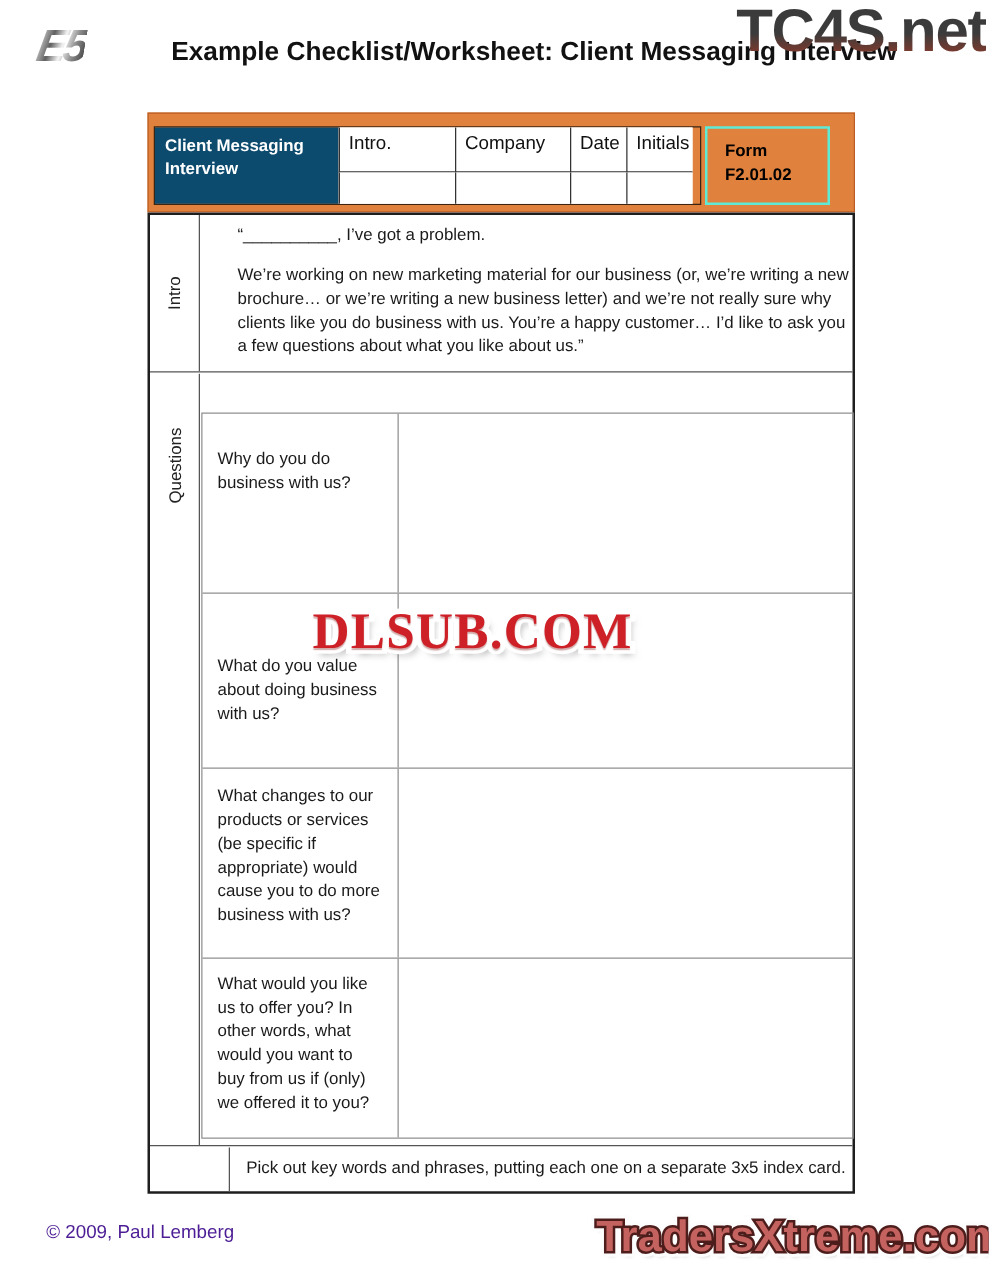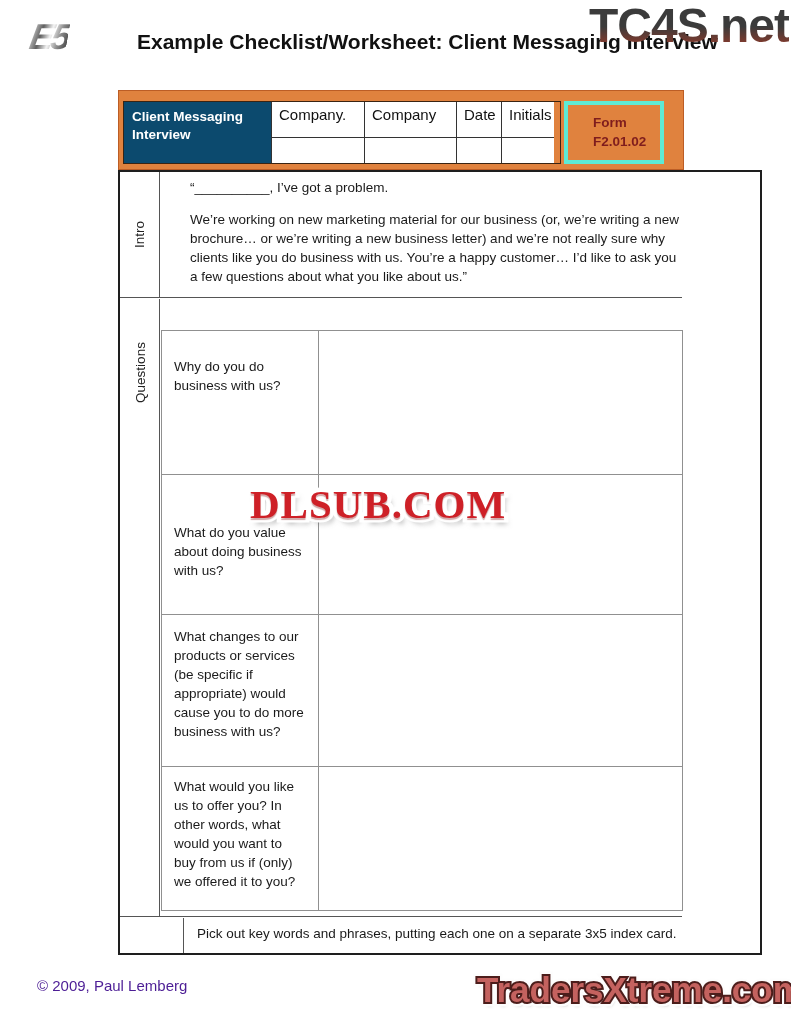--- a/index.html
+++ b/index.html
@@ -19,24 +19,24 @@
 
   
   #form { position:absolute; left:118px; top:90px; width:566px; height:865px; }
 
   .orange-row { position:absolute; left:0; top:0; width:566px; height:80px; background:#E0823E; border:1px solid #BC5D25; }
   .hdr-box { position:absolute; left:4px; top:10px; width:438px; height:63px; border:1px solid #3a2413; display:flex; }
   .hdr-title { width:147px; background:#0c4a6e; color:#fff; font-weight:bold; font-size:13.5px; line-height:18px; padding:6px 8px; }
   .hdr-fields { width:283px; background:#fff; display:grid; grid-template-columns:93px 92px 45px 53px; grid-template-rows:36px 25px; }
   .hdr-cell { border-left:1px solid #333; border-bottom:1px solid #333; font-size:15px; padding:4px 0 0 7px; color:#111; background:#fff; }
   .hdr-cell.r2 { border-bottom:none; }
-  .form-box { position:absolute; left:445px; top:10px; width:100px; height:63px; border:4px solid #5eead4;
-              color:#7f1d1d; font-weight:bold; font-size:13.5px; line-height:19px; padding:8px 25px; white-space:pre-line; }
+  .form-box { position:absolute; left:445px; top:10px; width:100px; height:63px; border:2px solid #5eead4;
+              color:#000000; font-weight:bold; font-size:13.5px; line-height:19px; padding:8px 14px; white-space:pre-line; }
 
-  .table-body { position:absolute; left:0; top:80px; width:644px; height:785px; border:2px solid #1e1e1e; background:#fff; }
+  .table-body { position:absolute; left:0; top:80px; width:566px; height:785px; border:2px solid #1e1e1e; background:#fff; }
 
   .row { position:absolute; left:0; width:562px; }
   .intro-row { top:0; height:126px; border-bottom:1px solid #555; }
   .questions-row { top:127px; height:618px; border-bottom:1px solid #555; }
   .bottom-row { top:746px; height:35px;margin-left:24px; }
 
   .label-col { position:absolute; left:0; top:0; width:40px; height:100%; border-right:1px solid #555;
                display:flex; align-items:center; justify-content:center; }
   .label-col.qcol { align-items:flex-start; }
   .vlabel { transform:rotate(-90deg); white-space:nowrap; font-size:13.5px; color:#222; }
@@ -80,21 +80,21 @@
   <div class="logo">E5</div>
   <h1 class="page-title">Example Checklist/Worksheet: Client Messaging Interview</h1>
   <div class="tc4s">TC4S.net</div>
 
   <div id="form">
 
     <div class="orange-row">
       <div class="hdr-box">
         <div class="hdr-title">Client Messaging Interview</div>
         <div class="hdr-fields">
-          <div class="hdr-cell">Company.</div>
+          <div class="hdr-cell">Intro.</div>
           <div class="hdr-cell">Company</div>
           <div class="hdr-cell">Date</div>
           <div class="hdr-cell">Initials</div>
           <div class="hdr-cell r2"></div>
           <div class="hdr-cell r2"></div>
           <div class="hdr-cell r2"></div>
           <div class="hdr-cell r2"></div>
         </div>
       </div>
       <div class="form-box">Form

